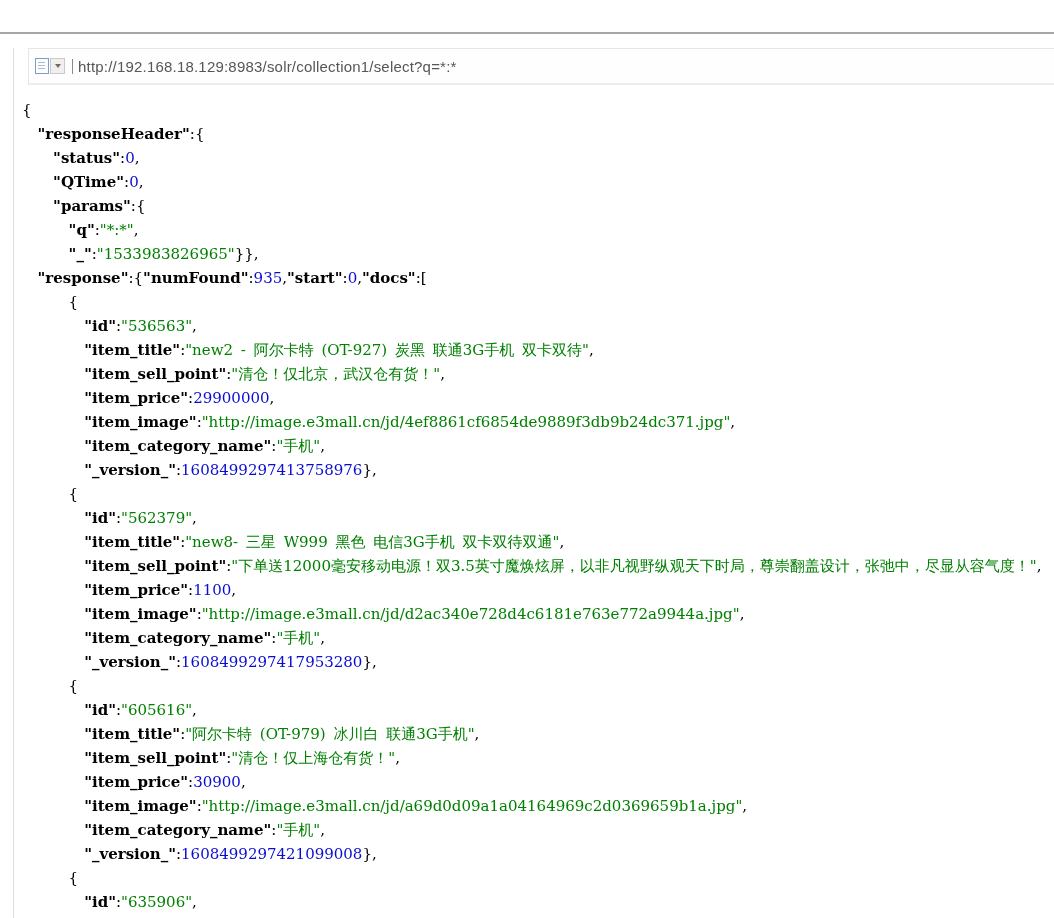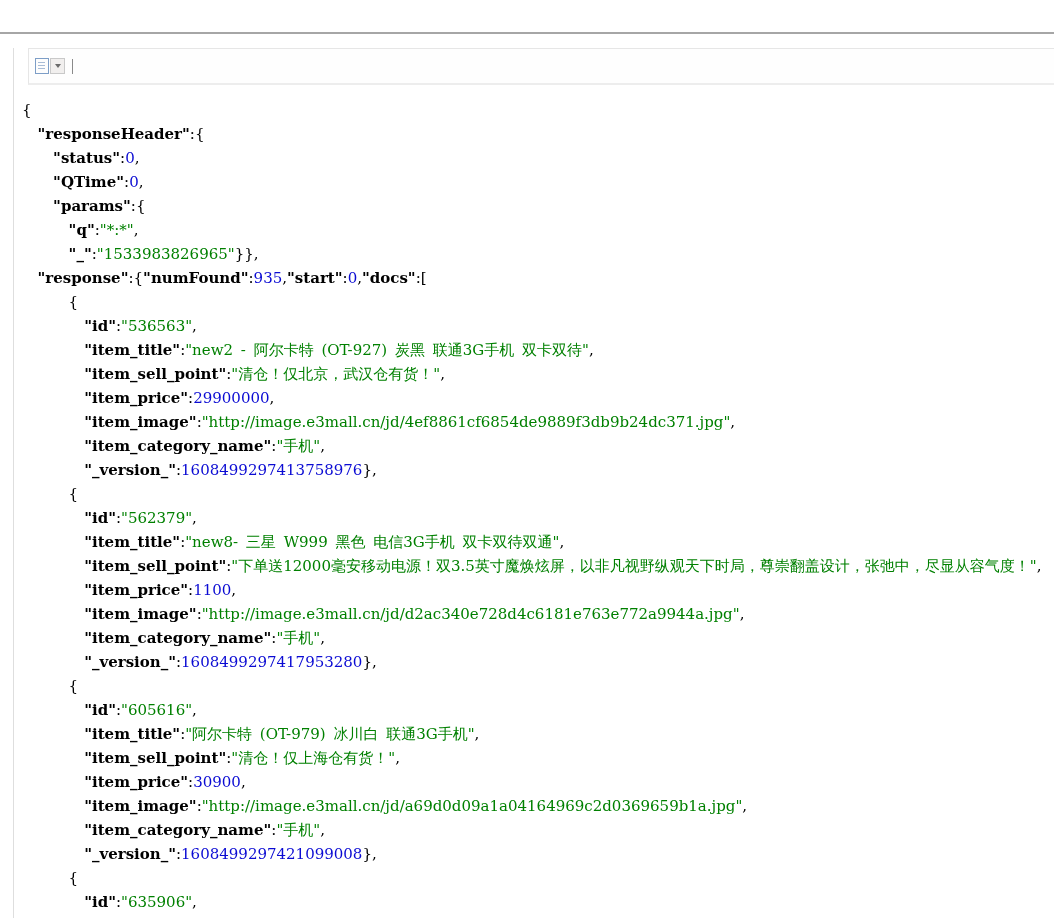--- a/index.html
+++ b/index.html
@@ -84,16 +84,17 @@
 <body>
 
 <div class="chrome-gap"></div>
 <div class="chrome-divider"></div>
 
 <div class="viewport">
   <div class="addressbar">
     <span class="favicon"></span>
     <span class="fav-drop"></span>
     <span class="caret-sep"></span>
+    <span class="url-text">http://192.168.18.129:8983/solr/collection1/select?q=*:*</span>
   </div>
 
   <pre class="json" id="json-root"><div class="line"><span class="tok-plain">{</span></div><div class="line"><span class="tok-plain">  </span><span class="tok-key">"responseHeader"</span><span class="tok-plain">:{</span></div><div class="line"><span class="tok-plain">    </span><span class="tok-key">"status"</span><span class="tok-plain">:</span><span class="tok-num">0</span><span class="tok-plain">,</span></div><div class="line"><span class="tok-plain">    </span><span class="tok-key">"QTime"</span><span class="tok-plain">:</span><span class="tok-num">0</span><span class="tok-plain">,</span></div><div class="line"><span class="tok-plain">    </span><span class="tok-key">"params"</span><span class="tok-plain">:{</span></div><div class="line"><span class="tok-plain">      </span><span class="tok-key">"q"</span><span class="tok-plain">:</span><span class="tok-str">"*:*"</span><span class="tok-plain">,</span></div><div class="line"><span class="tok-plain">      </span><span class="tok-key">"_"</span><span class="tok-plain">:</span><span class="tok-str">"1533983826965"</span><span class="tok-plain">}},</span></div><div class="line"><span class="tok-plain">  </span><span class="tok-key">"response"</span><span class="tok-plain">:{</span><span class="tok-key">"numFound"</span><span class="tok-plain">:</span><span class="tok-num">935</span><span class="tok-plain">,</span><span class="tok-key">"start"</span><span class="tok-plain">:</span><span class="tok-num">0</span><span class="tok-plain">,</span><span class="tok-key">"docs"</span><span class="tok-plain">:[</span></div><div class="line"><span class="tok-plain">      {</span></div><div class="line"><span class="tok-plain">        </span><span class="tok-key">"id"</span><span class="tok-plain">:</span><span class="tok-str">"536563"</span><span class="tok-plain">,</span></div><div class="line"><span class="tok-plain">        </span><span class="tok-key">"item_title"</span><span class="tok-plain">:</span><span class="tok-str">"new2 - 阿尔卡特 (OT-927) 炭黑 联通3G手机 双卡双待"</span><span class="tok-plain">,</span></div><div class="line"><span class="tok-plain">        </span><span class="tok-key">"item_sell_point"</span><span class="tok-plain">:</span><span class="tok-str">"清仓！仅北京，武汉仓有货！"</span><span class="tok-plain">,</span></div><div class="line"><span class="tok-plain">        </span><span class="tok-key">"item_price"</span><span class="tok-plain">:</span><span class="tok-num">29900000</span><span class="tok-plain">,</span></div><div class="line"><span class="tok-plain">        </span><span class="tok-key">"item_image"</span><span class="tok-plain">:</span><span class="tok-str">"http://image.e3mall.cn/jd/4ef8861cf6854de9889f3db9b24dc371.jpg"</span><span class="tok-plain">,</span></div><div class="line"><span class="tok-plain">        </span><span class="tok-key">"item_category_name"</span><span class="tok-plain">:</span><span class="tok-str">"手机"</span><span class="tok-plain">,</span></div><div class="line"><span class="tok-plain">        </span><span class="tok-key">"_version_"</span><span class="tok-plain">:</span><span class="tok-num">1608499297413758976</span><span class="tok-plain">},</span></div><div class="line"><span class="tok-plain">      {</span></div><div class="line"><span class="tok-plain">        </span><span class="tok-key">"id"</span><span class="tok-plain">:</span><span class="tok-str">"562379"</span><span class="tok-plain">,</span></div><div class="line"><span class="tok-plain">        </span><span class="tok-key">"item_title"</span><span class="tok-plain">:</span><span class="tok-str">"new8- 三星 W999 黑色 电信3G手机 双卡双待双通"</span><span class="tok-plain">,</span></div><div class="line"><span class="tok-plain">        </span><span class="tok-key">"item_sell_point"</span><span class="tok-plain">:</span><span class="tok-str">"下单送12000毫安移动电源！双3.5英寸魔焕炫屏，以非凡视野纵观天下时局，尊崇翻盖设计，张弛中，尽显从容气度！"</span><span class="tok-plain">,</span></div><div class="line"><span class="tok-plain">        </span><span class="tok-key">"item_price"</span><span class="tok-plain">:</span><span class="tok-num">1100</span><span class="tok-plain">,</span></div><div class="line"><span class="tok-plain">        </span><span class="tok-key">"item_image"</span><span class="tok-plain">:</span><span class="tok-str">"http://image.e3mall.cn/jd/d2ac340e728d4c6181e763e772a9944a.jpg"</span><span class="tok-plain">,</span></div><div class="line"><span class="tok-plain">        </span><span class="tok-key">"item_category_name"</span><span class="tok-plain">:</span><span class="tok-str">"手机"</span><span class="tok-plain">,</span></div><div class="line"><span class="tok-plain">        </span><span class="tok-key">"_version_"</span><span class="tok-plain">:</span><span class="tok-num">1608499297417953280</span><span class="tok-plain">},</span></div><div class="line"><span class="tok-plain">      {</span></div><div class="line"><span class="tok-plain">        </span><span class="tok-key">"id"</span><span class="tok-plain">:</span><span class="tok-str">"605616"</span><span class="tok-plain">,</span></div><div class="line"><span class="tok-plain">        </span><span class="tok-key">"item_title"</span><span class="tok-plain">:</span><span class="tok-str">"阿尔卡特 (OT-979) 冰川白 联通3G手机"</span><span class="tok-plain">,</span></div><div class="line"><span class="tok-plain">        </span><span class="tok-key">"item_sell_point"</span><span class="tok-plain">:</span><span class="tok-str">"清仓！仅上海仓有货！"</span><span class="tok-plain">,</span></div><div class="line"><span class="tok-plain">        </span><span class="tok-key">"item_price"</span><span class="tok-plain">:</span><span class="tok-num">30900</span><span class="tok-plain">,</span></div><div class="line"><span class="tok-plain">        </span><span class="tok-key">"item_image"</span><span class="tok-plain">:</span><span class="tok-str">"http://image.e3mall.cn/jd/a69d0d09a1a04164969c2d0369659b1a.jpg"</span><span class="tok-plain">,</span></div><div class="line"><span class="tok-plain">        </span><span class="tok-key">"item_category_name"</span><span class="tok-plain">:</span><span class="tok-str">"手机"</span><span class="tok-plain">,</span></div><div class="line"><span class="tok-plain">        </span><span class="tok-key">"_version_"</span><span class="tok-plain">:</span><span class="tok-num">1608499297421099008</span><span class="tok-plain">},</span></div><div class="line"><span class="tok-plain">      {</span></div><div class="line"><span class="tok-plain">        </span><span class="tok-key">"id"</span><span class="tok-plain">:</span><span class="tok-str">"635906"</span><span class="tok-plain">,</span></div></pre>
 </div>
 
 </body></html>

